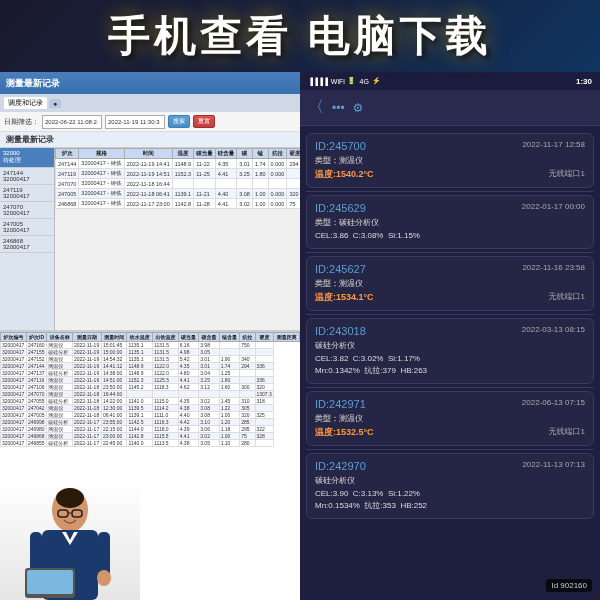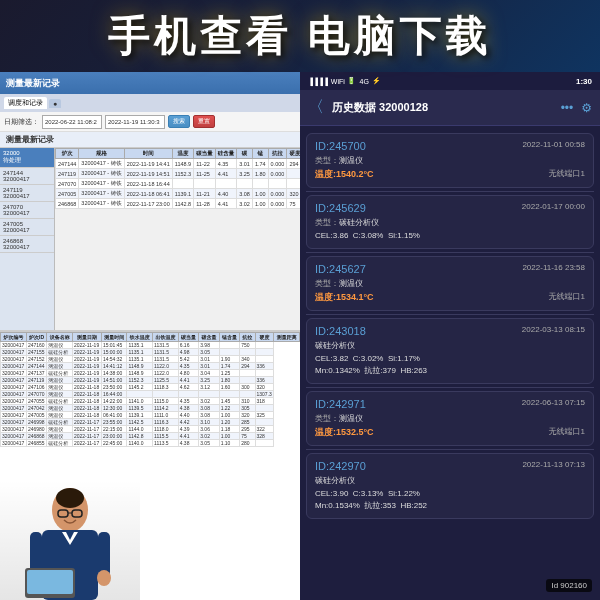--- a/index.html
+++ b/index.html
@@ -298,20 +298,21 @@
       color: #aaa;
       font-size: 8px;
     }
     .record-type {
       color: #ddd;
       font-size: 8px;
       margin-bottom: 2px;
     }
     .record-type span.label {
       color: #aaa;
+      font-weight: bold;
     }
     .record-temp {
       color: #ff9940;
       font-size: 9px;
       font-weight: bold;
     }
     .record-port {
       color: #aaa;
       font-size: 8px;
     }
@@ -739,33 +740,32 @@
         <span style="color:#fff;font-size:7px;">WiFi</span>
         <span style="color:#fff;font-size:7px;">🔋</span>
         <span style="color:#fff;font-size:7px;">4G</span>
         <span style="color:#aaffaa;font-size:7px;">⚡</span>
       </div>
       <div class="status-time">1:30</div>
     </div>
 
     <div class="phone-nav-bar">
       <div class="back-arrow">〈</div>
-      <div class="phone-title">历史数据 32000128</div>
       <div class="phone-nav-icons">
         <span class="phone-nav-icon">•••</span>
         <span class="phone-nav-icon">⚙</span>
       </div>
     </div>
 
     <div class="phone-content">
 
       <div class="record-card">
         <div class="record-card-header">
           <span class="record-id">ID:245700</span>
-          <span class="record-datetime">2022-11-01 00:58</span>
+          <span class="record-datetime">2022-11-17 12:58</span>
         </div>
         <div class="record-type">
           <span class="label">类型：</span>测温仪
         </div>
         <div style="display:flex;justify-content:space-between;">
           <span class="record-temp">温度:1540.2°C</span>
           <span class="record-port">无线端口1</span>
         </div>
       </div>
 

